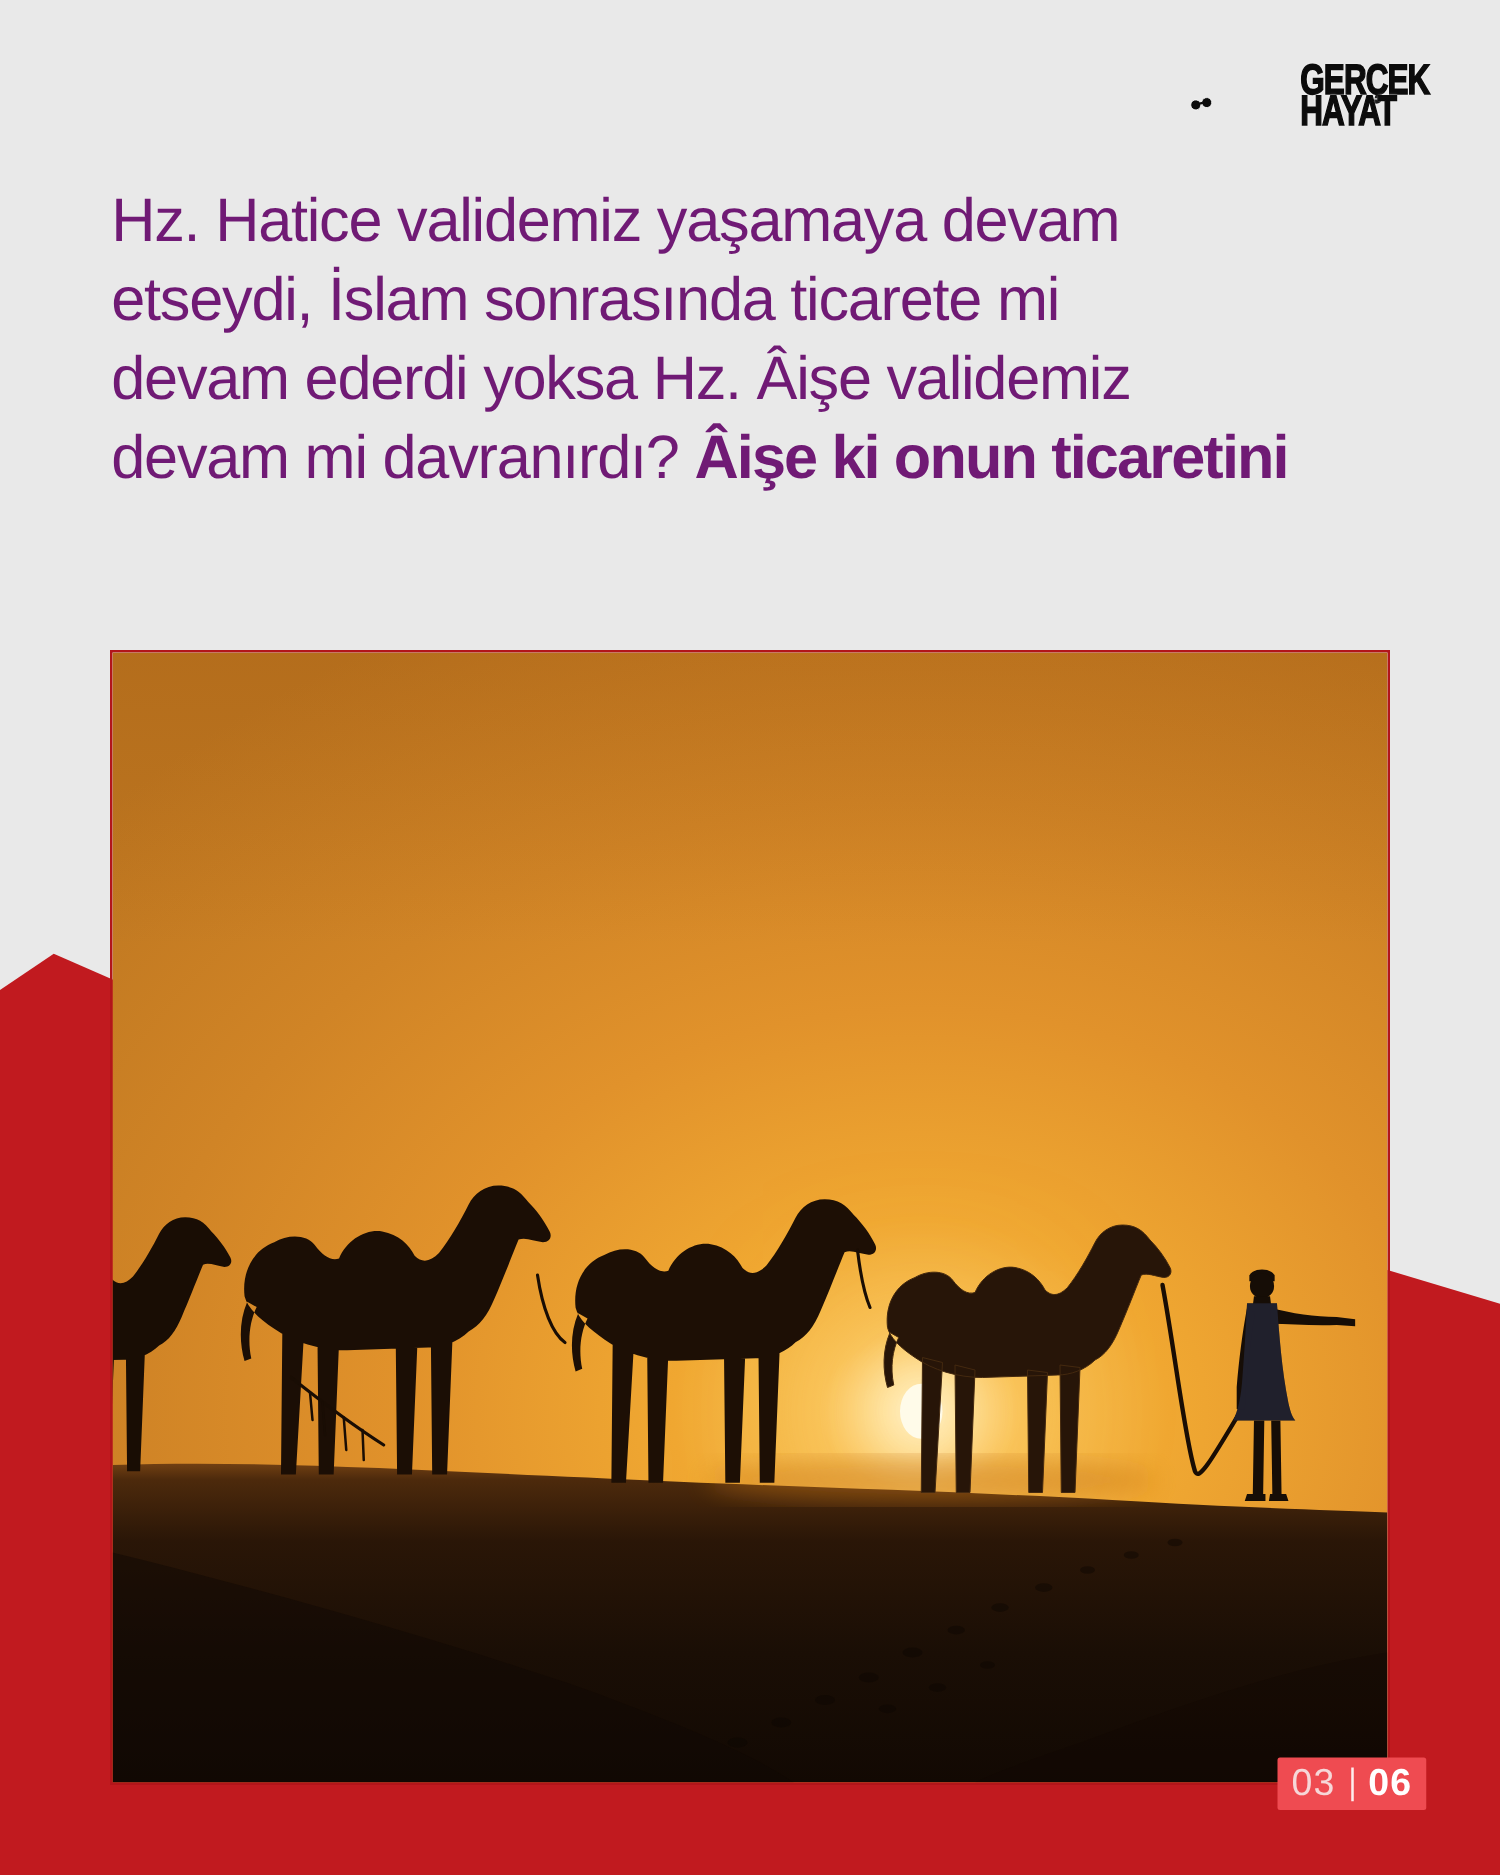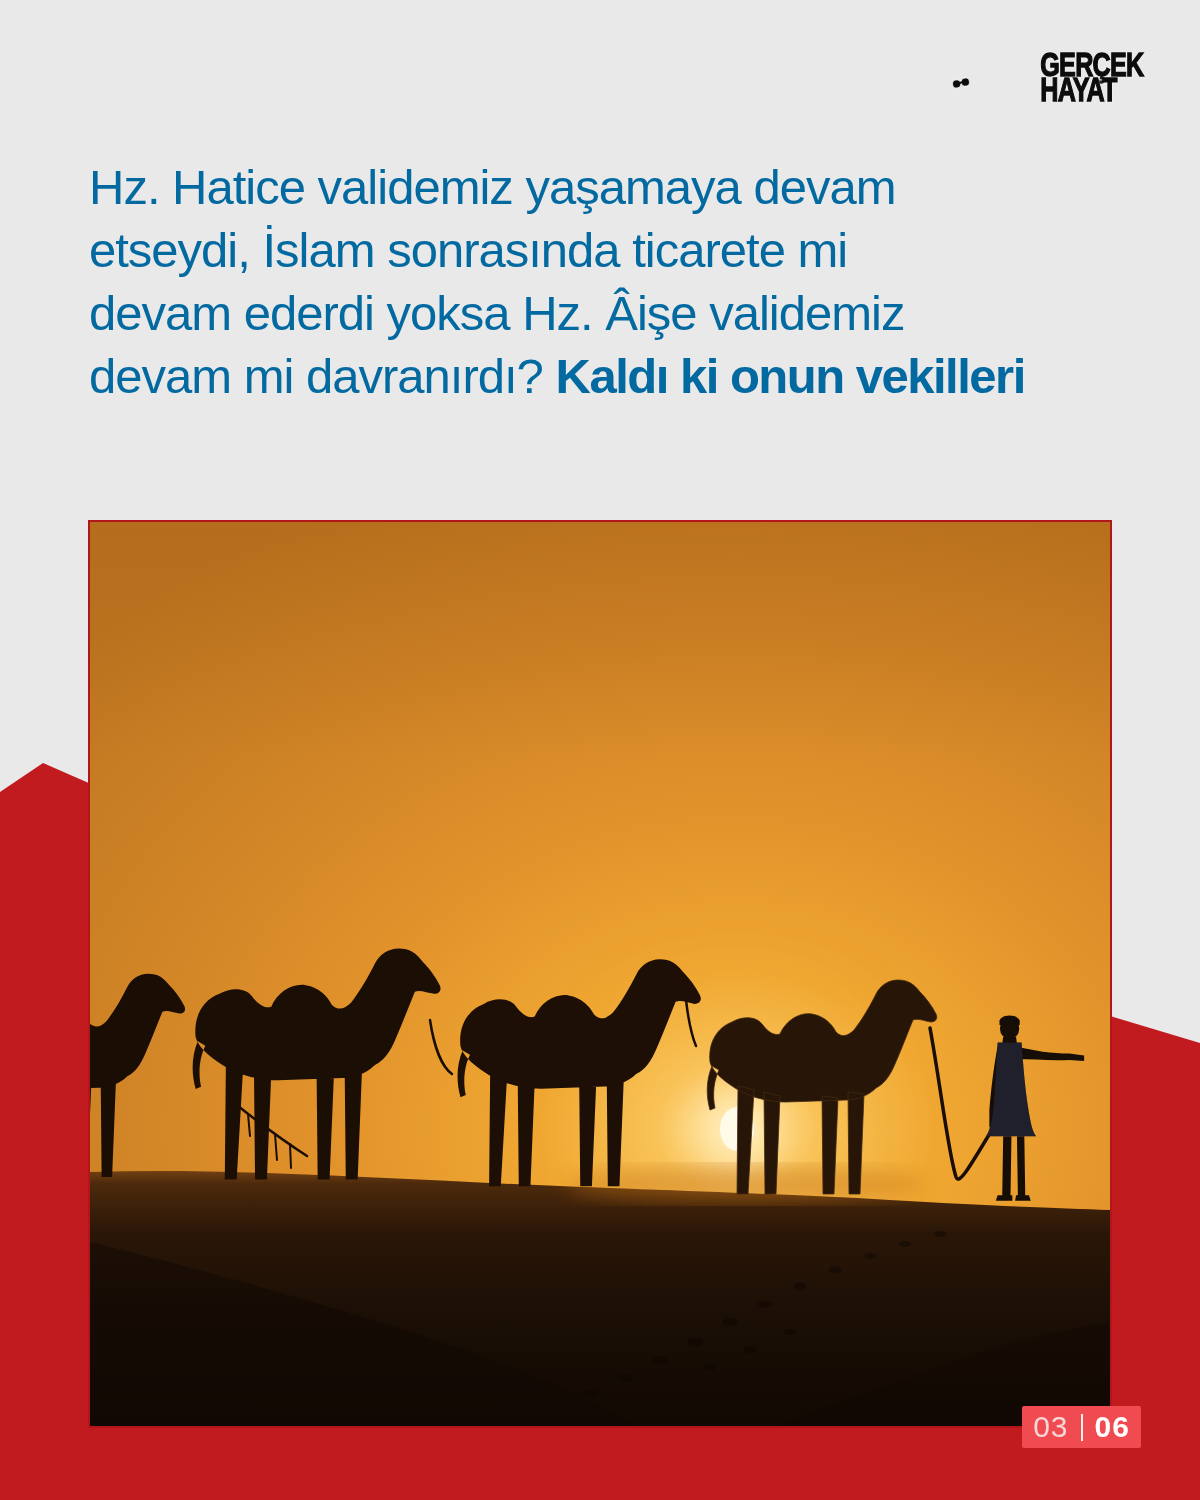--- a/index.html
+++ b/index.html
@@ -18,22 +18,22 @@
   }
   .logo .logo-line{
     transform:scaleX(0.74);transform-origin:100% 50%;
     -webkit-text-stroke:1.3px #0c0c0c;
     text-shadow:0 0 3px rgba(255,255,255,.85), 0 0 1px #ffffff;
     white-space:nowrap;
   }
   .logo .glasses{position:absolute;left:-52px;top:25px;width:18px;height:12px;transform:rotate(-12deg);}
   
   .paragraph{
-    position:absolute;left:89px;top:156px;width:1060px;z-index:3;
-    color:#0369a1;font-size:49px;line-height:63px;letter-spacing:-1px;
+    position:absolute;left:89px;top:146px;width:1060px;z-index:3;
+    color:#701a75;font-size:49px;line-height:63px;letter-spacing:-1px;
   }
   .para-line{white-space:nowrap;}
   .para-line .bold{font-weight:700;letter-spacing:-1.5px;}
   
   .photo{
     position:absolute;left:88px;top:520px;width:1020px;height:904px;z-index:2;
     border:2px solid #b2151a;overflow:hidden;
   }
   .sky{
     position:absolute;inset:0;
@@ -76,21 +76,21 @@
     <circle cx="4.5" cy="6" r="4" fill="#0c0c0c" stroke="#ffffff" stroke-width="0.6"></circle>
     <circle cx="13.5" cy="6" r="4" fill="#0c0c0c" stroke="#ffffff" stroke-width="0.6"></circle>
     <rect x="7.5" y="4.6" width="3" height="2" fill="#0c0c0c"></rect>
   </svg>
 </div>
 
 <div class="paragraph">
     <div class="para-line"><span>Hz. Hatice validemiz yaşamaya devam</span></div>
     <div class="para-line"><span>etseydi, İslam sonrasında ticarete mi</span></div>
     <div class="para-line"><span>devam ederdi yoksa Hz. Âişe validemiz</span></div>
-    <div class="para-line"><span>devam mi davranırdı? </span><span class="bold">Kaldı ki onun vekilleri</span></div>
+    <div class="para-line"><span>devam mi davranırdı? </span><span class="bold">Âişe ki onun ticaretini</span></div>
   </div>
 
 <div class="photo">
   <div class="sky"></div>
   <div class="sun"></div>
 
   <svg class="silhouettes" viewBox="0 0 1020 904">
     <defs>
       <linearGradient id="g-ground" gradientUnits="userSpaceOnUse" x1="0" y1="646" x2="0" y2="904">
         <stop offset="0" stop-color="#7a4514"></stop>

